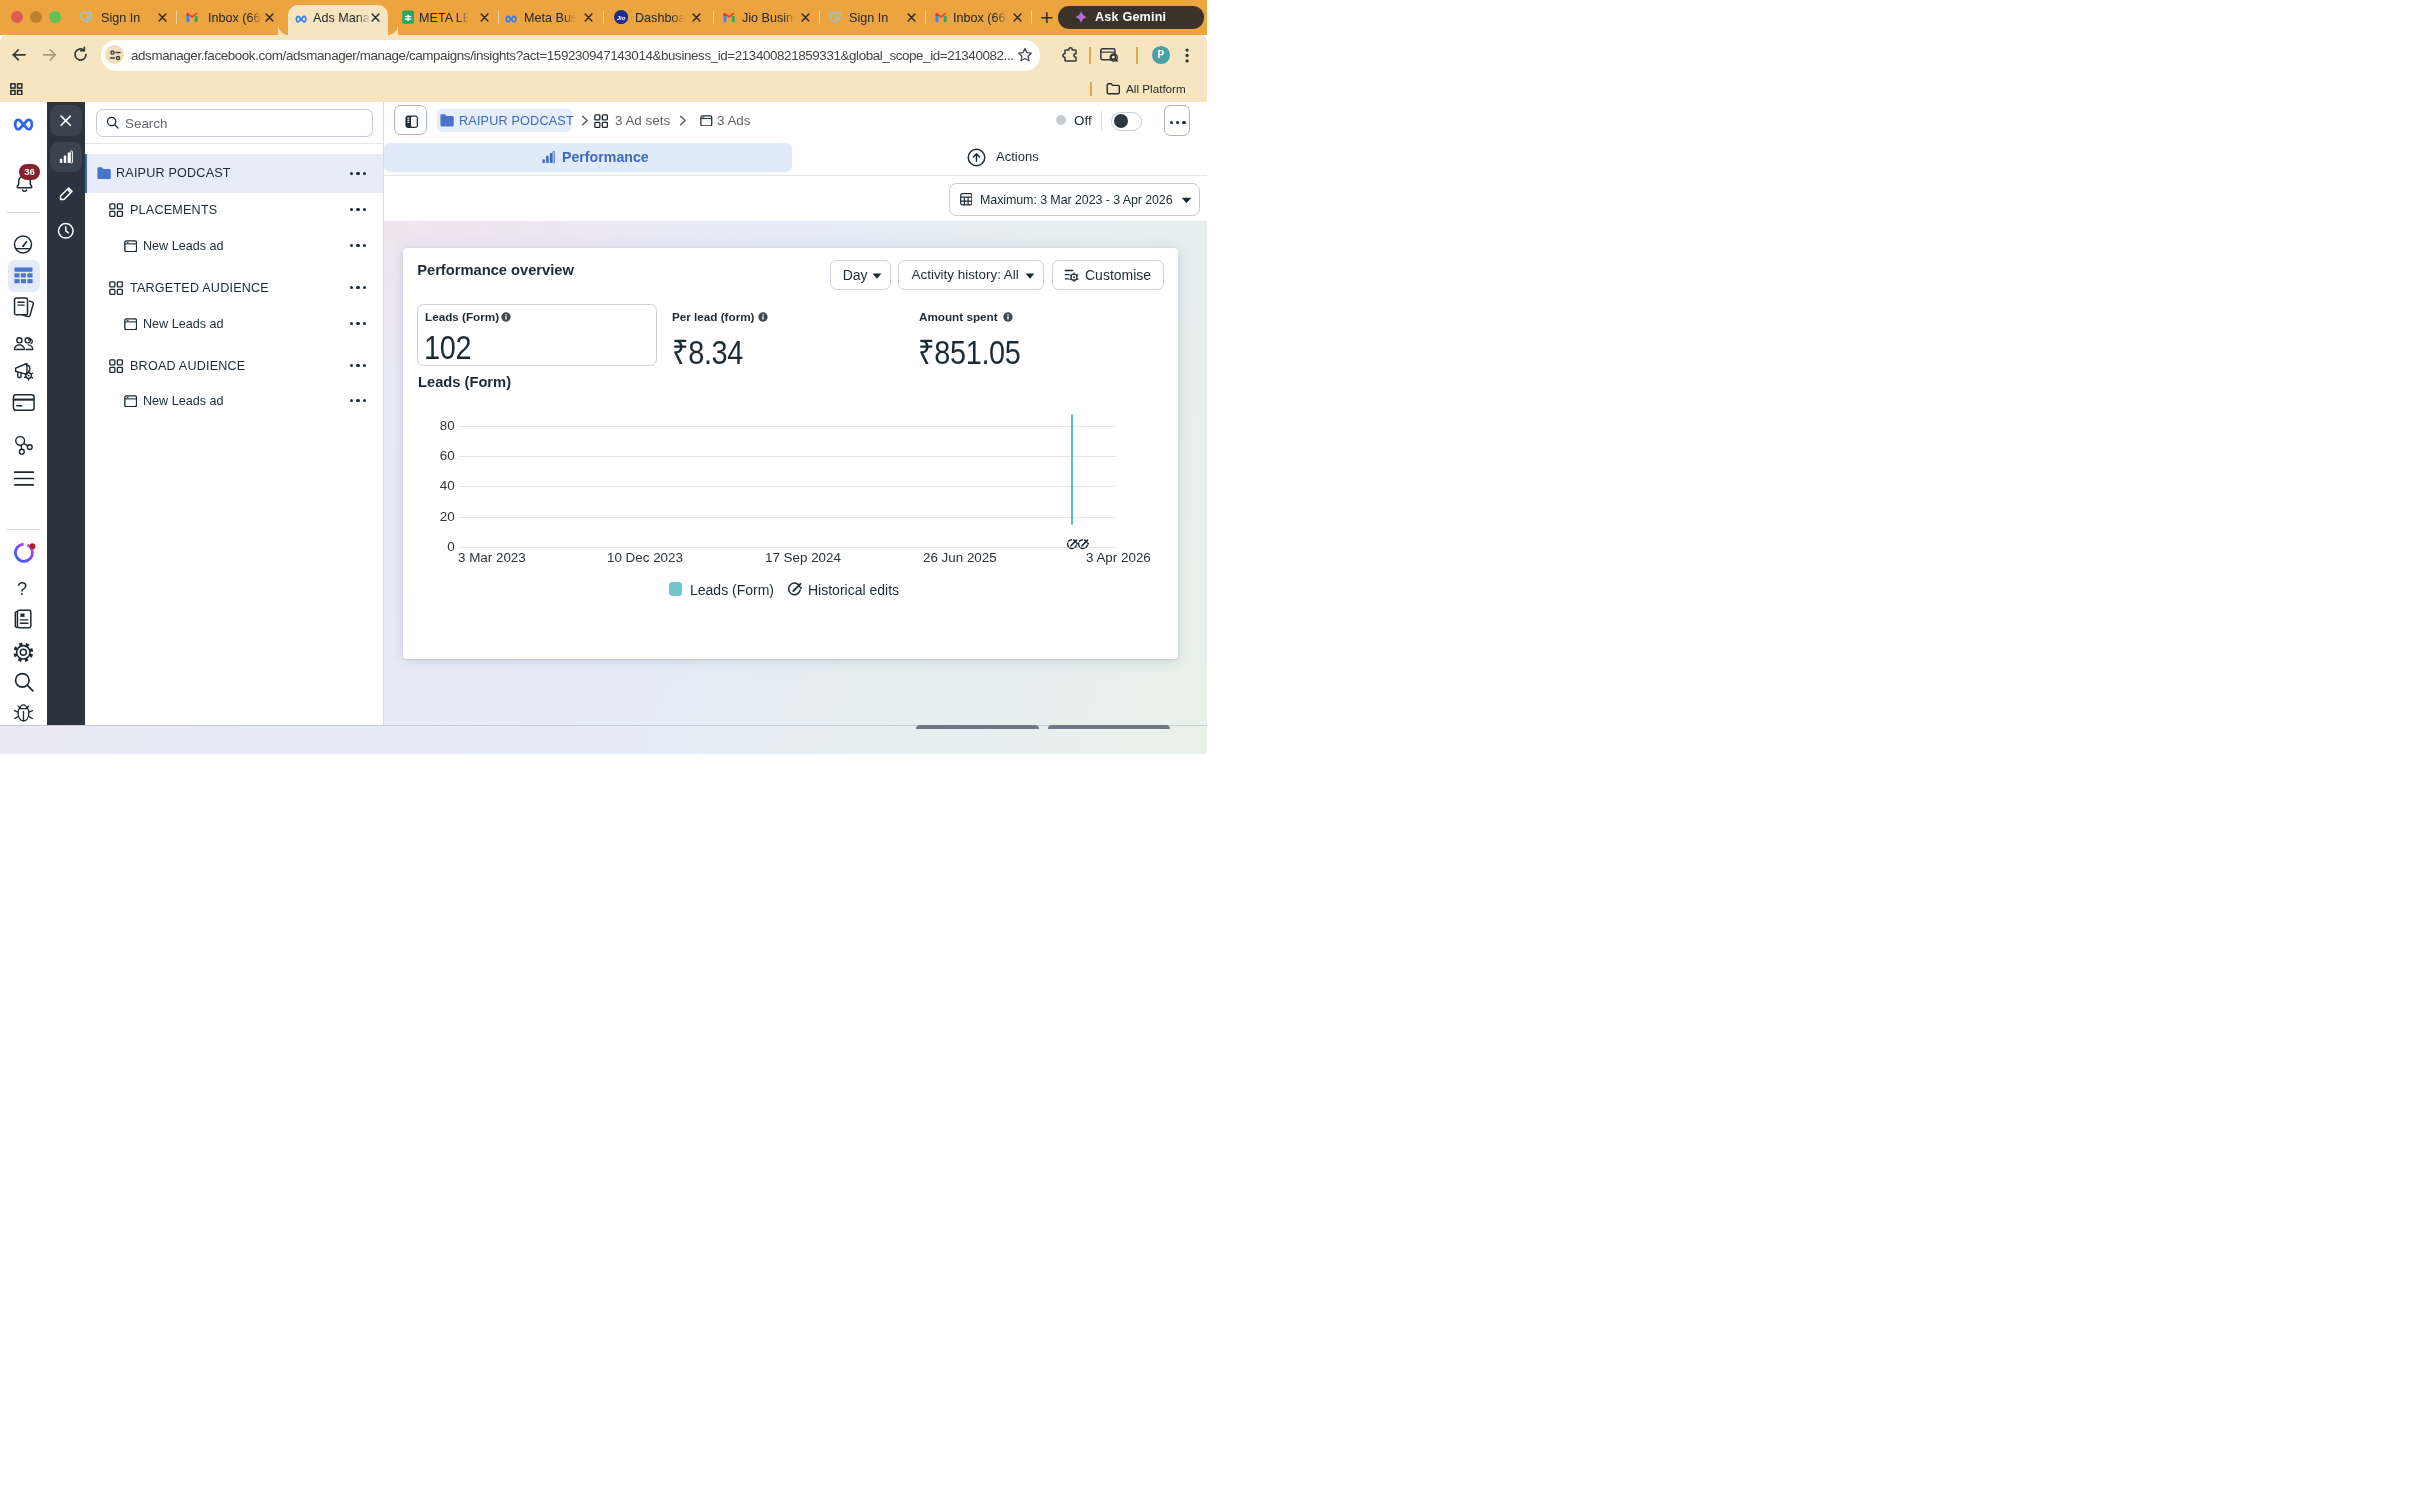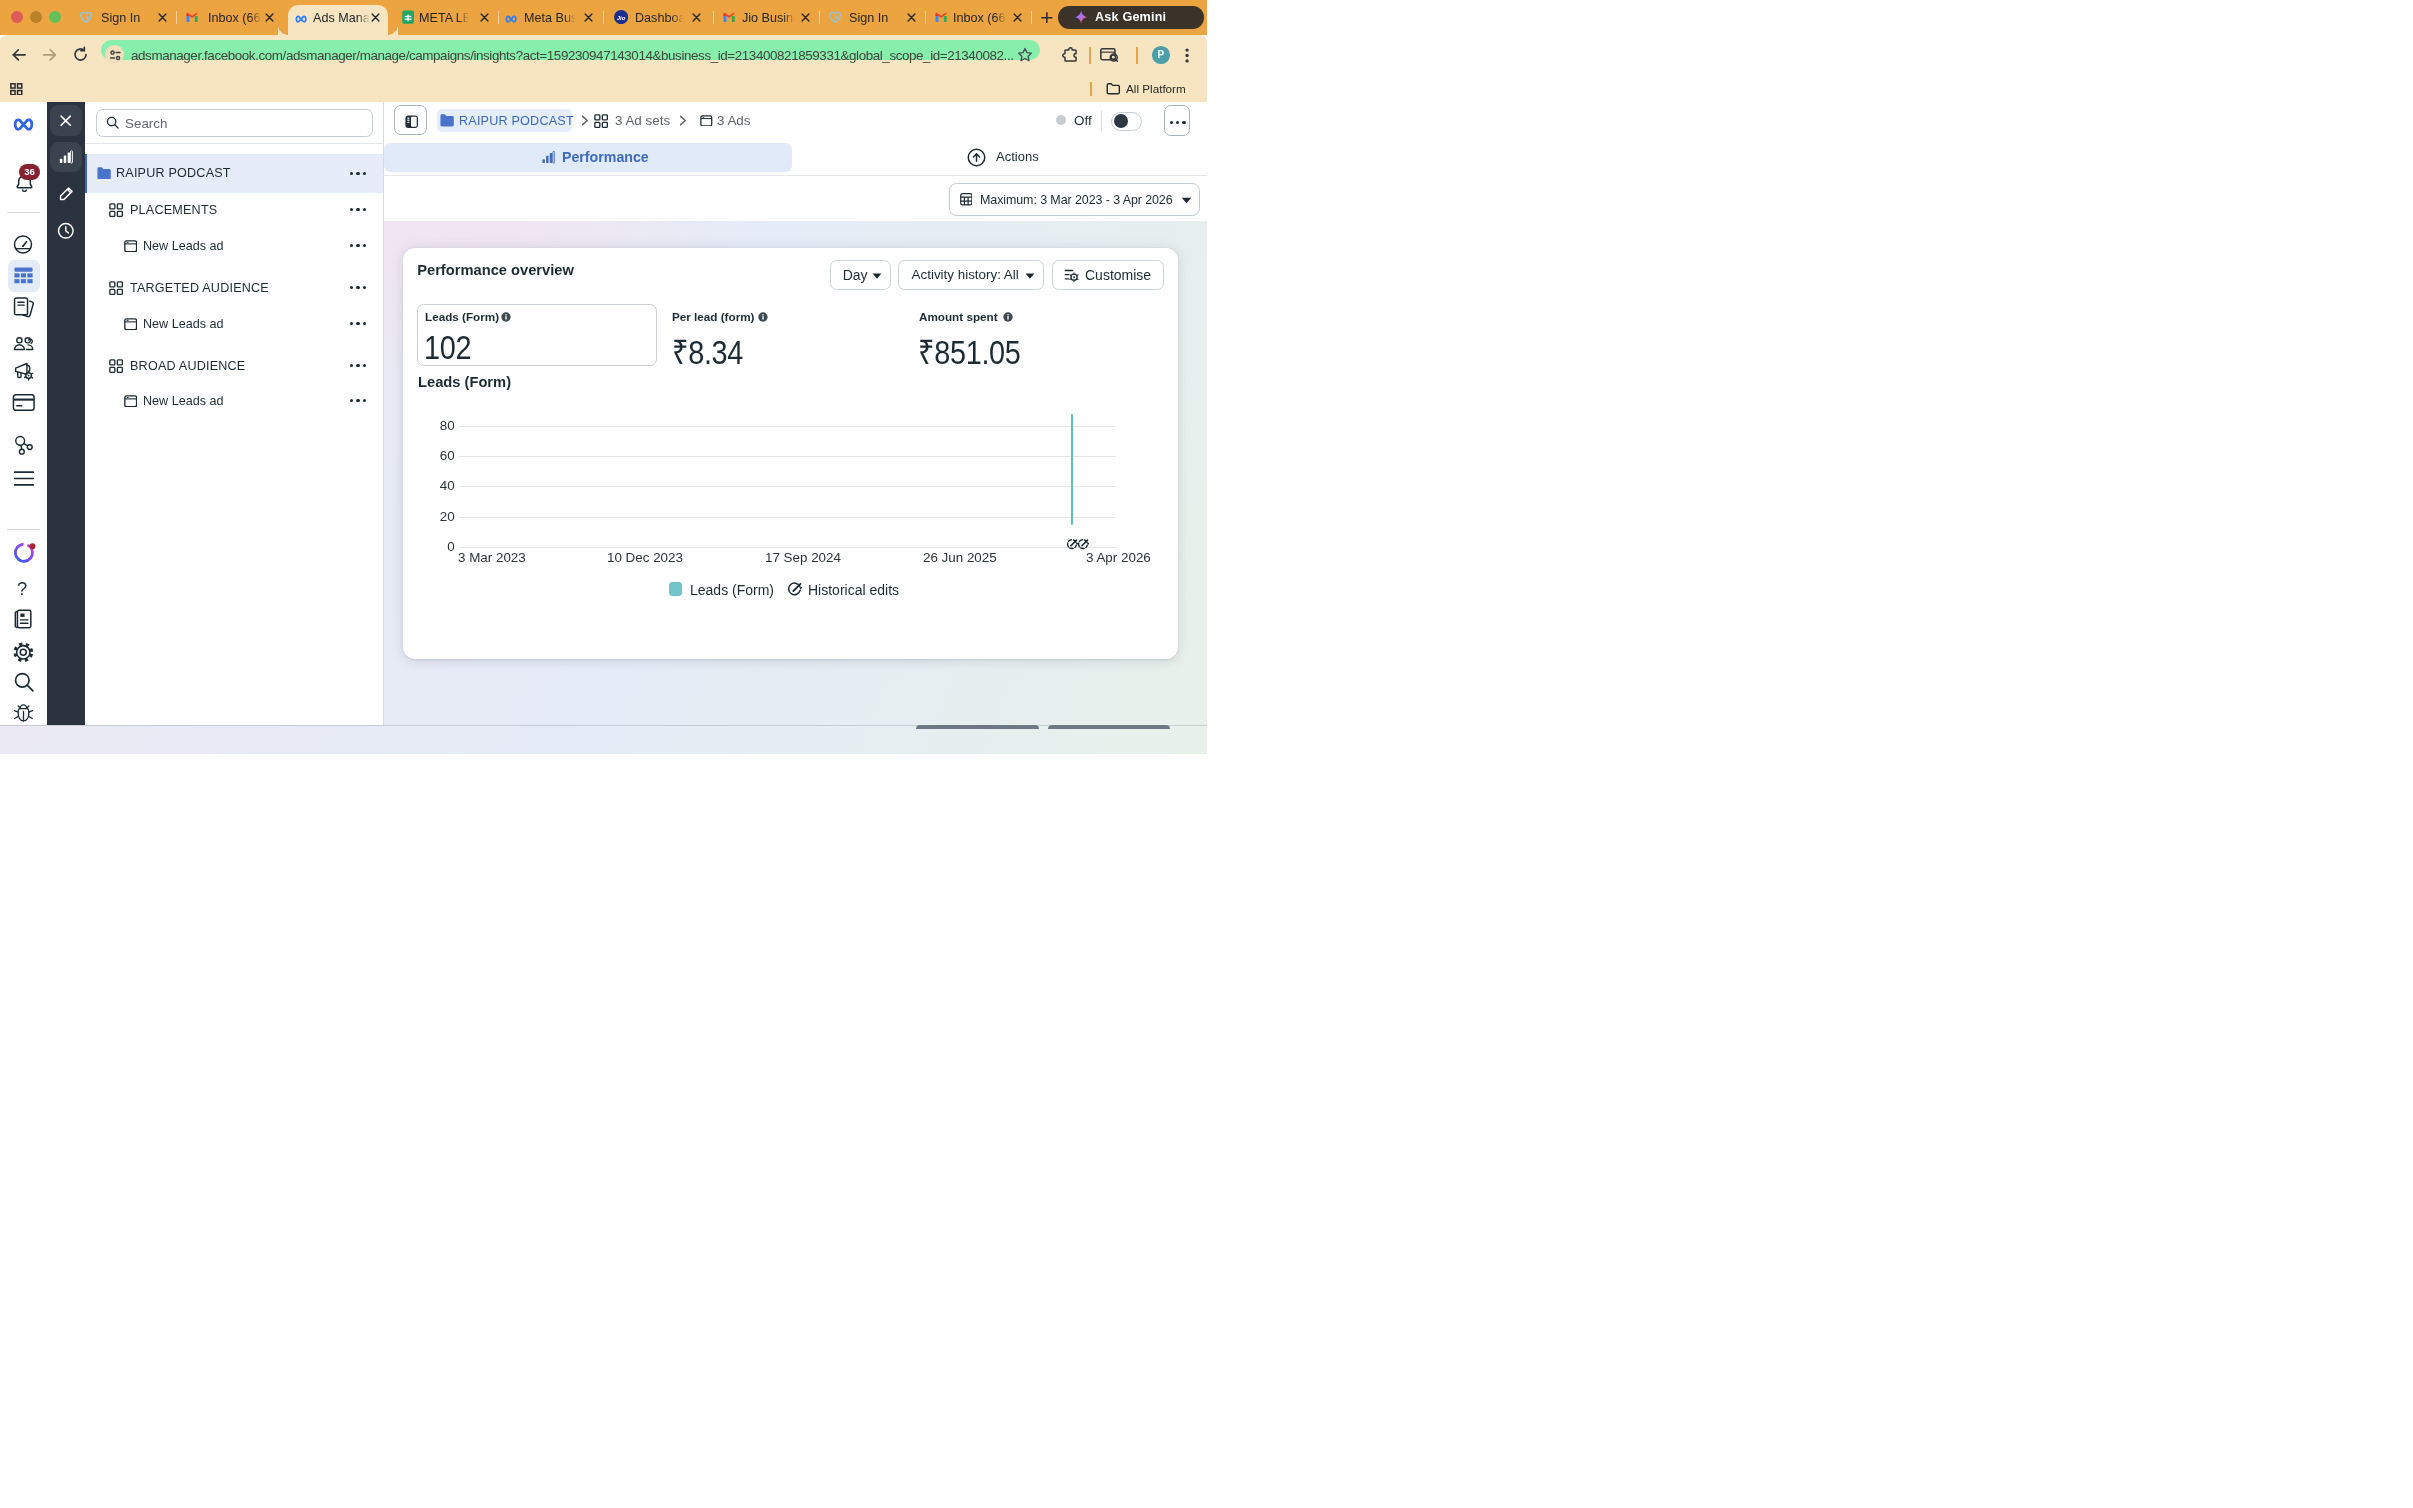--- a/index.html
+++ b/index.html
@@ -17,21 +17,21 @@
   .tabsep { position:absolute; top:11px; width:1.3px; height:13.4px; background:rgba(255,255,255,0.5); }
   .fav { position:absolute; top:10px; width:14.2px; height:14.2px; }
   #activetab { position:absolute; left:288px; top:5px; width:100px; height:30px; background:#F7E5C2; border-radius:10px 10px 0 0; }
   #activetab:before, #activetab:after { content:""; position:absolute; bottom:0; width:10px; height:10px; background:radial-gradient(circle at 0 0, rgba(0,0,0,0) 9.6px, #F7E5C2 10px); }
   #activetab:before { left:-10px; transform:scaleX(-1); }
   #activetab:after { right:-10px; }
   #gemini { position:absolute; left:1058px; top:6.3px; width:146px; height:22.6px; background:#3B3329; border-radius:11.3px; }
   #gemini span { position:absolute; left:37px; top:4.2px; color:#fff; font-size:12.6px; font-weight:bold; letter-spacing:0.2px; }
 
   #toolbar { position:absolute; left:0; top:35px; width:1207px; height:40px; background:#F7E5C2; border-radius:6.7px 6.7px 0 0; }
-  #urlpill { position:absolute; left:101px; top:5px; width:939px; height:20px; background:#86efac; border-radius:15px; }
+  #urlpill { position:absolute; left:101px; top:5px; width:939px; height:31px; background:#ffffff; border-radius:15px; }
   #siteinfo { position:absolute; left:4.2px; top:5.4px; width:19px; height:19px; border-radius:50%; background:#F1DFBC; }
   #urltext { position:absolute; left:30px; top:7.5px; font-size:13.4px; color:#45443F; white-space:nowrap; letter-spacing:-0.4px; }
   .tbico { position:absolute; top:8.4px; }
   .tbsep { position:absolute; top:47px; width:1.7px; height:17px; background:#DFA748; }
   #avatar { position:absolute; left:1152px; top:11.3px; width:17.6px; height:17.6px; border-radius:50%; background:#4C9FA8; color:#fff; font-size:10px; font-weight:bold; text-align:center; line-height:17.6px; }
 
   #bookmarks { position:absolute; left:0; top:75px; width:1207px; height:27px; background:#F7E5C2; }
   #allbk { position:absolute; left:1126px; top:6.7px; font-size:11.7px; color:#2B2A26; white-space:nowrap; }
 
   
@@ -50,21 +50,21 @@
 
   .rlico { position:absolute; }
   .divh { position:absolute; left:7.1px; width:33px; height:0.8px; background:#D4D6DB; }
 
   .crow { position:absolute; left:0; width:298px; }
   .crowtx { position:absolute; font-size:12.6px; color:#1C2B33; white-space:nowrap; }
   .dots { position:absolute; left:265px; width:16px; height:3.4px; }
   .dots i { position:absolute; top:0; width:3.4px; height:3.4px; border-radius:50%; background:#1C2B33; }
   .dots i:nth-child(2){left:6.3px} .dots i:nth-child(3){left:12.6px}
 
-  .card { position:absolute; left:403px; width:775px; background:#fff; border-radius:12px; box-shadow:0 0.8px 1.7px rgba(0,0,0,0.08), 0 1.7px 11.7px rgba(125,135,155,0.28); }
+  .card { position:absolute; left:403px; width:775px; background:#fff; border-radius:4px; box-shadow:0 0.8px 1.7px rgba(0,0,0,0.08), 0 1.7px 11.7px rgba(125,135,155,0.28); }
   .btn { position:absolute; border:0.8px solid #CBD2D9; border-radius:6.7px; background:#fff; color:#1C2B33; font-size:14px; white-space:nowrap; }
   .gridline { position:absolute; height:0.8px; background:#E4E6EA; left:56px; width:657px; }
   .ylab { position:absolute; width:34px; text-align:right; font-size:13.4px; color:#2B3338; left:17.6px; }
   .xlab { position:absolute; font-size:13.4px; color:#2B3338; white-space:nowrap; top:302px; }
   .mlabel { position:absolute; font-size:11.7px; font-weight:bold; color:#1C2B33; white-space:nowrap; }
   .mval { position:absolute; font-size:34px; color:#1C2B33; letter-spacing:-0.4px; white-space:nowrap; transform:scaleX(0.85); transform-origin:0 50%; }
 </style>
 </head>
 <body>
 

